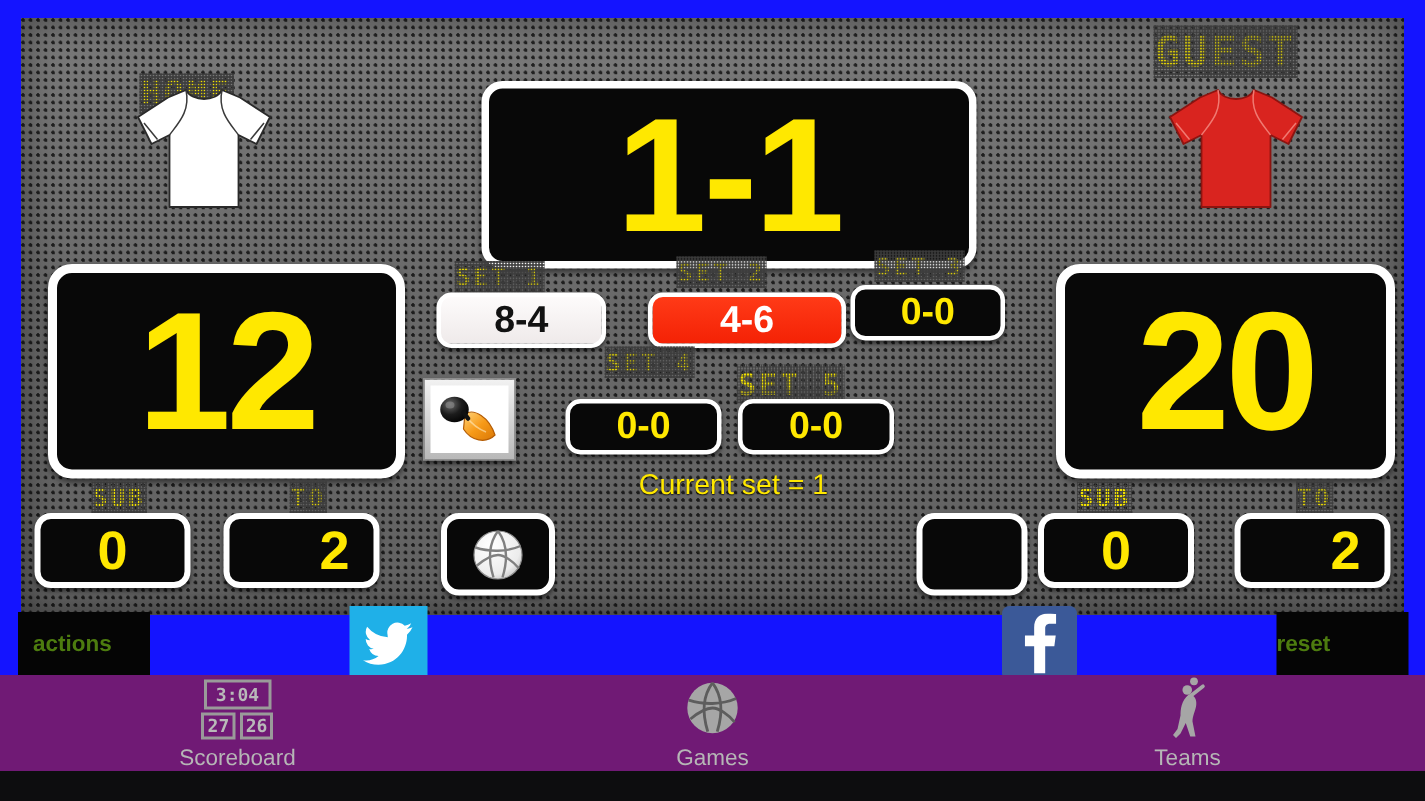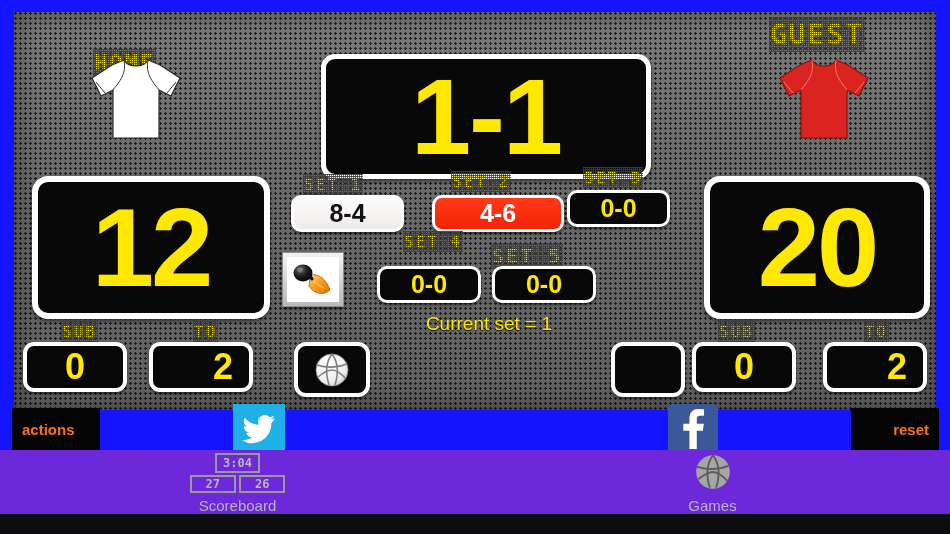--- a/index.html
+++ b/index.html
@@ -123,58 +123,58 @@
     color:#ffe800;font-size:19px;font-weight:400;
     text-shadow:0 1px 1px rgba(0,0,0,.8);
   }
 
   
   .jersey{position:absolute;}
 
   
   .flat-btn{
     position:absolute;background:#050505;
-    color:#f97316;font-size:15px;font-weight:700;
+    color:#4d7c0f;font-size:15px;font-weight:700;
     display:flex;align-items:center;
     box-sizing:border-box;
   }
   #actions-button{left:12px;top:408px;width:88px;height:42px;padding-left:10px;}
-  #reset-button{left:851px;top:408px;width:88px;height:42px;justify-content:flex-end;padding-right:10px;}
+  #reset-button{left:851px;top:408px;width:88px;height:42px;justify-content:flex-start;padding-right:10px;}
 
   #twitter-button{
     position:absolute;left:233px;top:404px;width:52px;height:50px;
     background:#1fb0e8;display:flex;align-items:center;justify-content:center;
   }
   #facebook-button{
     position:absolute;left:668px;top:404px;width:50px;height:50px;
     background:#3b5998;border-radius:5px;display:flex;align-items:center;justify-content:center;
   }
 
   
   .tabbar{
     position:absolute;left:0;top:450px;width:950px;height:64px;
-    background:#6d28d9;display:flex;
+    background:#701a75;display:flex;
   }
   .tab{
     flex:1;display:flex;flex-direction:column;align-items:center;justify-content:center;
     gap:5px;color:#b6b6b6;font-size:15px;
   }
   .tab .ticon{height:42px;display:flex;align-items:flex-end;}
   .tab .tlabel{line-height:1;}
 
   
   .mini-led{
     display:flex;flex-direction:column;align-items:center;gap:2px;
   }
   .mini-led .row{display:flex;gap:3px;}
   .mini-cell{
     border:2px solid #9a9a9a;color:#b9b9b9;
     font-family:"DejaVu Sans Mono", monospace;
     font-size:12px;font-weight:700;line-height:1;
-    padding:1px 14px;letter-spacing:0px;
+    padding:1px 2px;letter-spacing:0px;
   }
 </style>
 </head>
 <body>
 
 <div class="app">
 
   <div class="blue-frame"></div>
 
   <div class="board">
@@ -349,17 +349,28 @@
           <circle cx="20" cy="20" r="16" fill="#a6a6a6"></circle>
           <path d="M20 4 C14 12 13 22 17 35" fill="none" stroke="#5d5d5d" stroke-width="1.8"></path>
           <path d="M20 4 C26 12 27 22 23 35" fill="none" stroke="#5d5d5d" stroke-width="1.8"></path>
           <path d="M5 15 C14 18 26 18 35 14" fill="none" stroke="#5d5d5d" stroke-width="1.8"></path>
           <path d="M6 27 C12 22 16 20 20 20 C24 20 30 24 34 29" fill="none" stroke="#5d5d5d" stroke-width="1.8"></path>
         </svg>
       </div>
       <div class="tlabel">Games</div>
     </div>
 
+    <div class="tab">
+      <div class="ticon">
+        <svg width="32" height="42" viewBox="0 0 32 42">
+          <circle cx="20" cy="3.2" r="2.6" fill="#a6a6a6"></circle>
+          <circle cx="15.5" cy="9" r="3.2" fill="#a6a6a6"></circle>
+          <path d="M16.5 12 C20 12 22 15 21.5 19 C21 23 19 26 19 30 L21 40 L17.5 40 L14.5 31 L11 38 L8 41 L6 39 L9 35 L11 26 C11 22 11.5 16 16.5 12 Z" fill="#a6a6a6"></path>
+          <path d="M17 13.5 L26 6.5" stroke="#a6a6a6" stroke-width="2.4" stroke-linecap="round" fill="none"></path>
+        </svg>
+      </div>
+      <div class="tlabel">Teams</div>
+    </div>
 
 
   </div>
 
 </div>
 
 </body></html>

